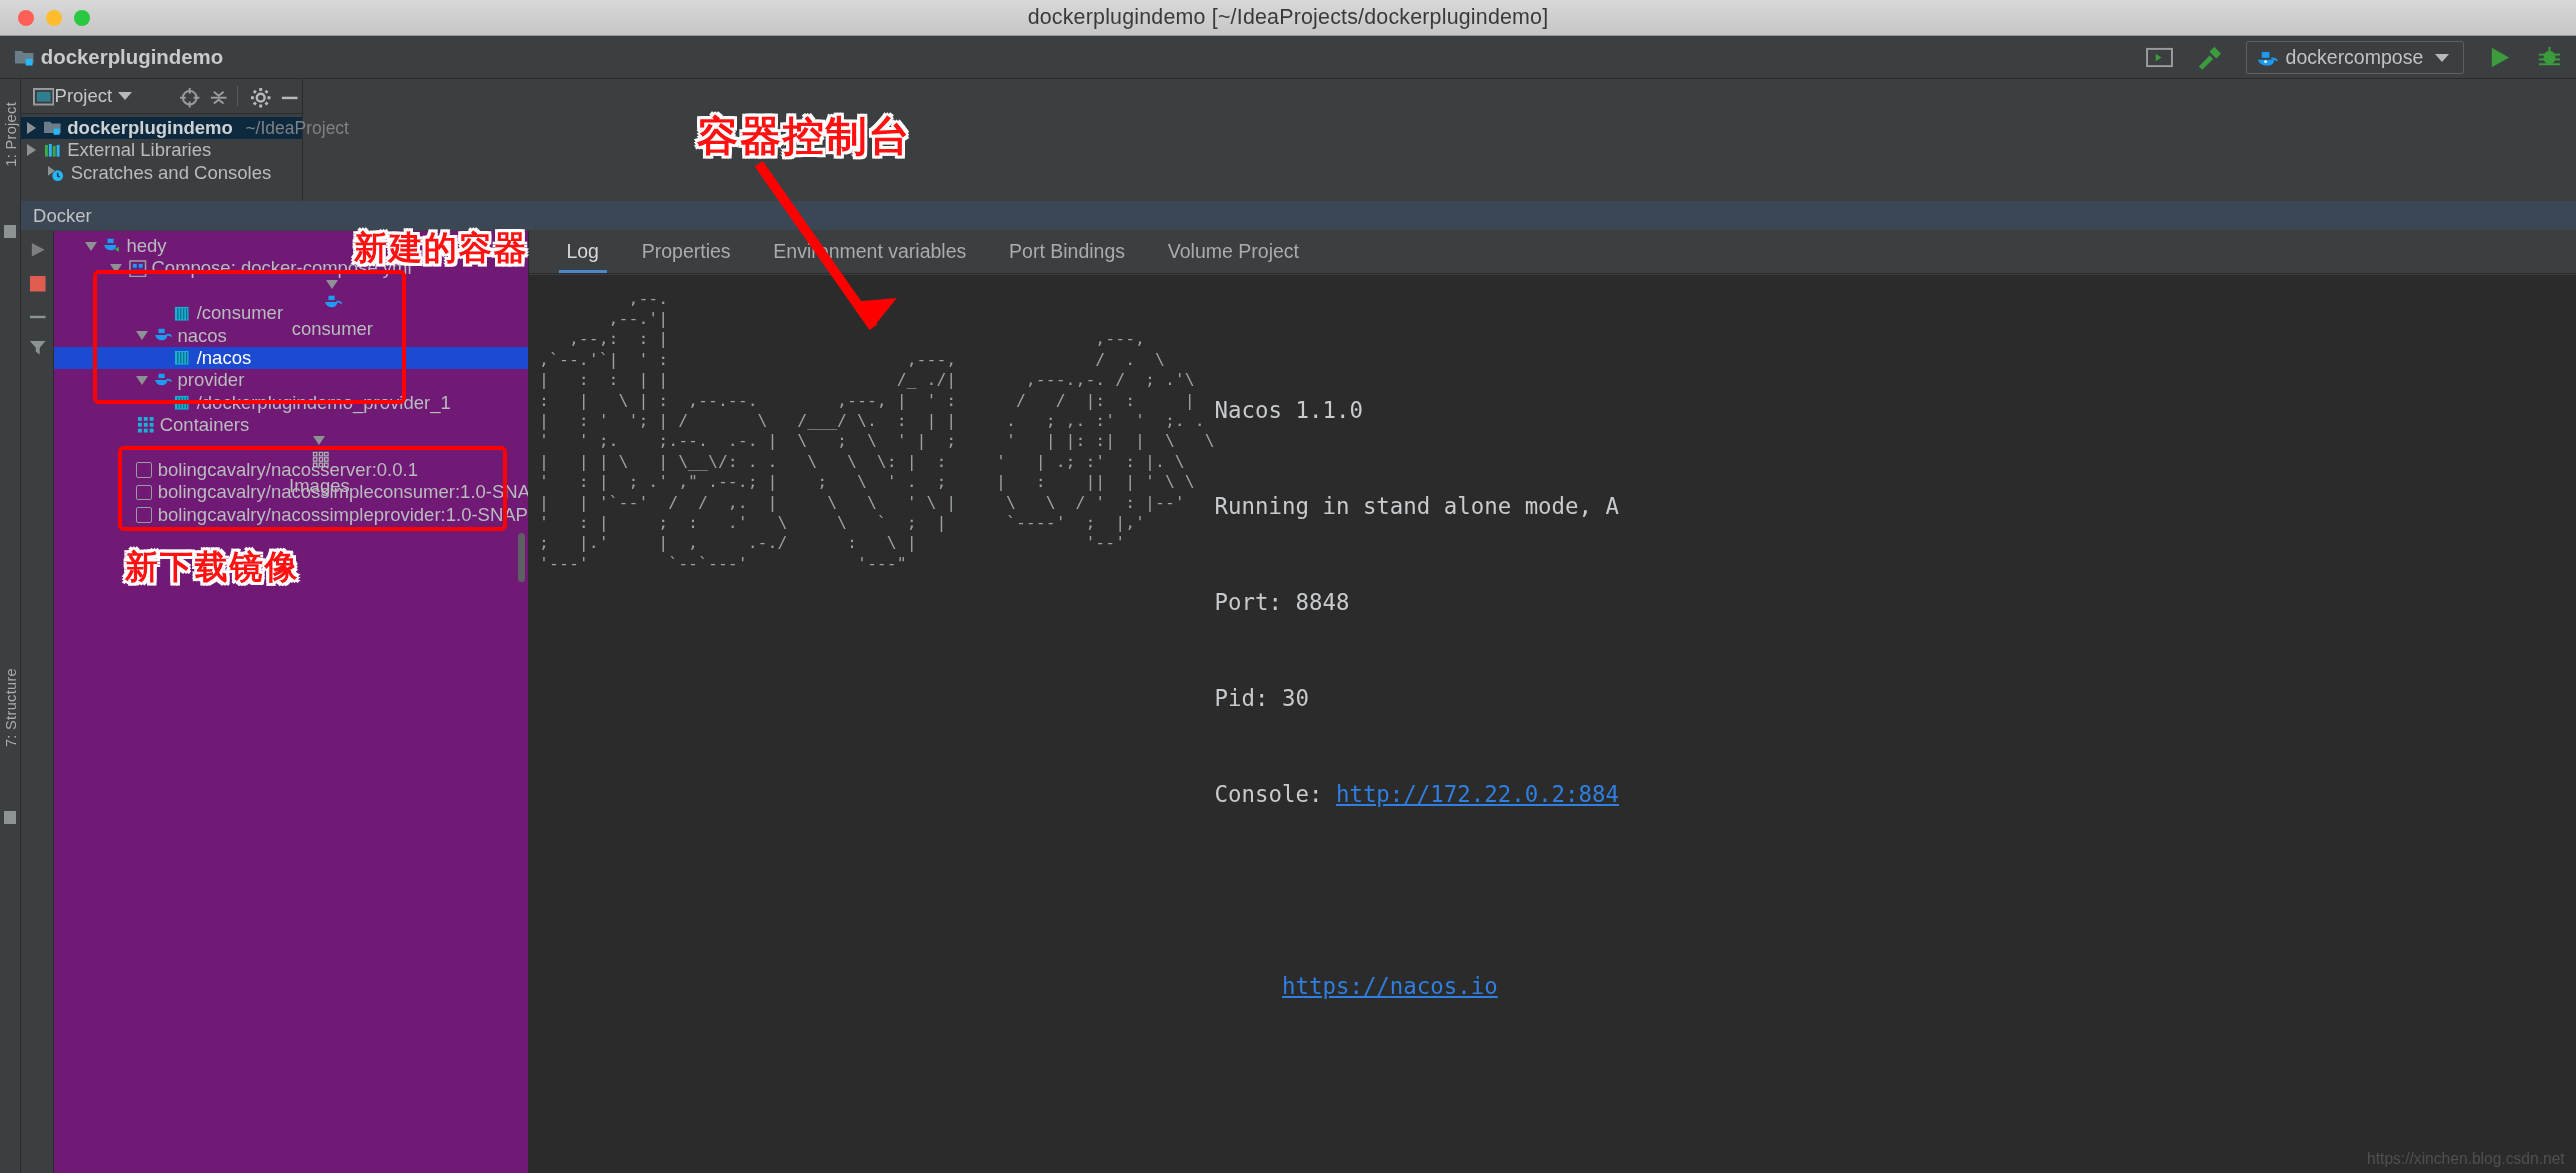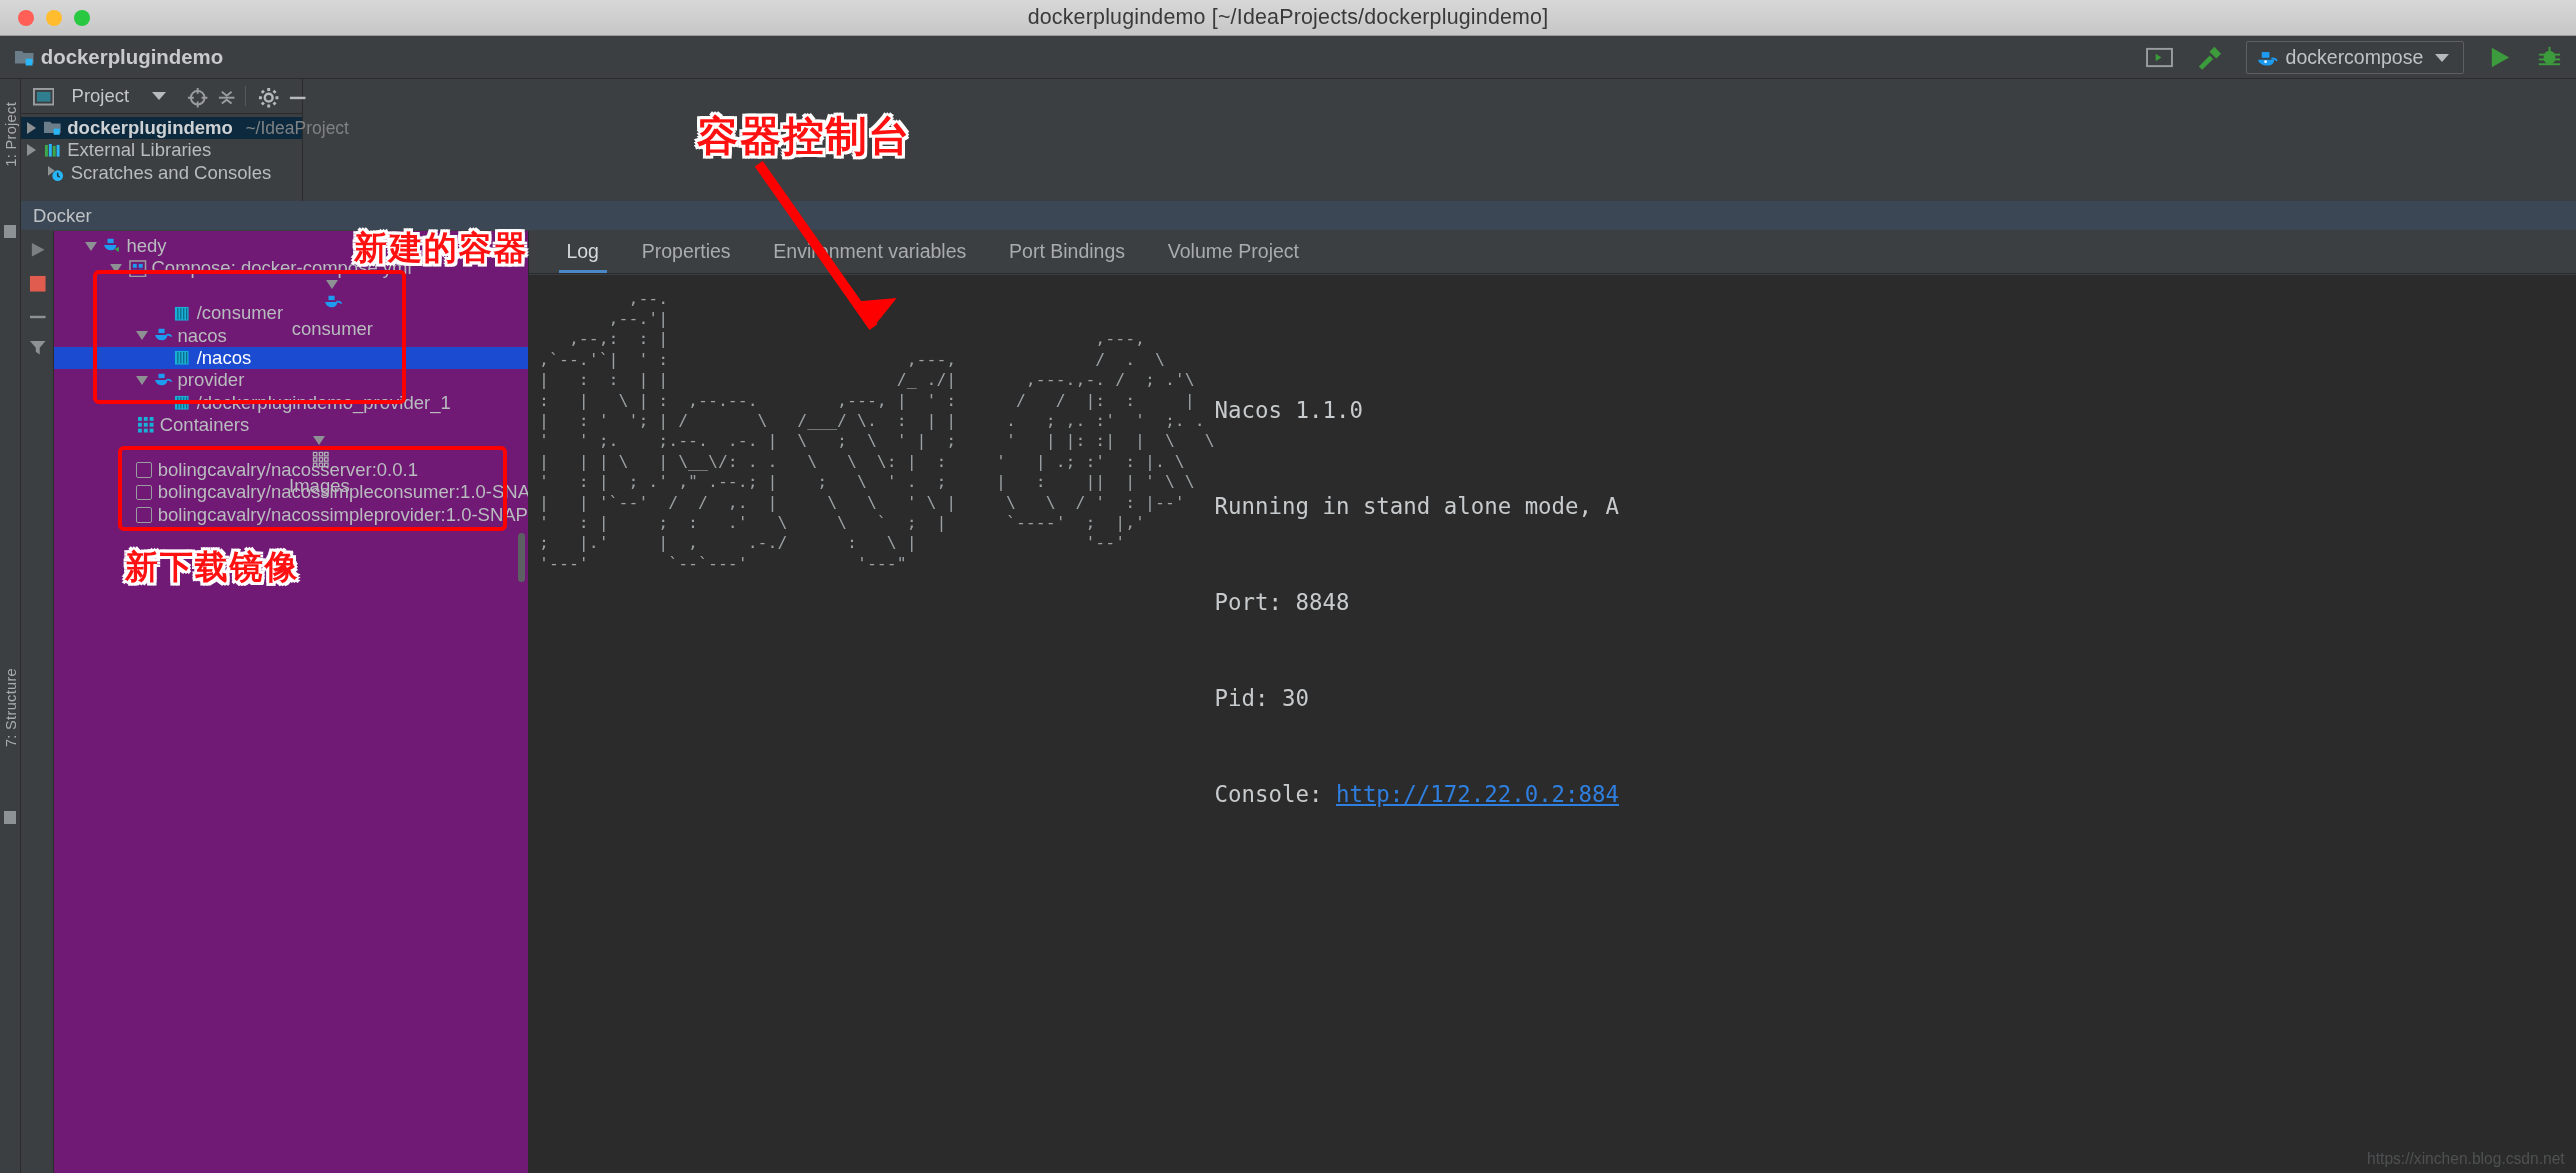--- a/index.html
+++ b/index.html
@@ -58,21 +58,21 @@
     white-space: nowrap; letter-spacing: 0.3px;
   }
   .rail-sq { position: absolute; width: 12.6px; height: 12.6px; background: #8d9295; left: 3.9px; }
 
   
   .project-pane {
     position: absolute; left: 21.4px; top: 79px; width: 282px; height: 123px;
     background: #3c3f41; border-right: 1px solid #2b2b2b;
   }
   .pane-header {
-    height: 35px; display: flex; align-items: center; gap: 21px;
+    height: 35px; display: flex; align-items: center; gap: 4px;
     padding: 0 5.8px 0 11.7px; border-bottom: 1px solid #2b2b2b;
   }
   .pane-header .title { color: #c4c7c9; font-size: 18.5px; }
   .hdr-actions { margin-left: auto; display: flex; align-items: center; gap: 11.7px; }
   .vdiv { width: 1px; height: 19.5px; background: #565a5c; }
 
   .tree { padding-top: 2.9px; font-size: 18.5px; color: #b9bcbe; }
   .trow { height: 22.4px; display: flex; align-items: center; gap: 6.8px; padding-left: 5.8px; white-space: nowrap; }
   .trow.sel-proj { background: #0d293e; }
   .arrow-r { width: 0; height: 0; border-top: 6.8px solid transparent; border-bottom: 6.8px solid transparent; border-left: 9.7px solid #8e9194; }
@@ -539,20 +539,21 @@
 '   : |     ;  :   .'   \     \   `  ;  |      `----'  ;  |,'
 ;   |.'     |  ,     .-./      :   \ |                 '--'
 '---'        `--`---'           '---"</pre>
           <div class="banner-info">
             <div><span>Nacos 1.1.0</span></div>
             <div><span>Running in stand alone mode, A</span></div>
             <div><span>Port: 8848</span></div>
             <div><span>Pid: 30</span></div>
             <div><span>Console: </span><span class="lnk">http://172.22.0.2:884</span></div>
             <div>&nbsp;</div>
+            <div><span>     </span><span class="lnk">https://nacos.io</span></div>
           </div>
         </div>
 
         <div class="loglines">
           
           
           
         </div>
 
         <div class="watermark">https://xinchen.blog.csdn.net</div>

